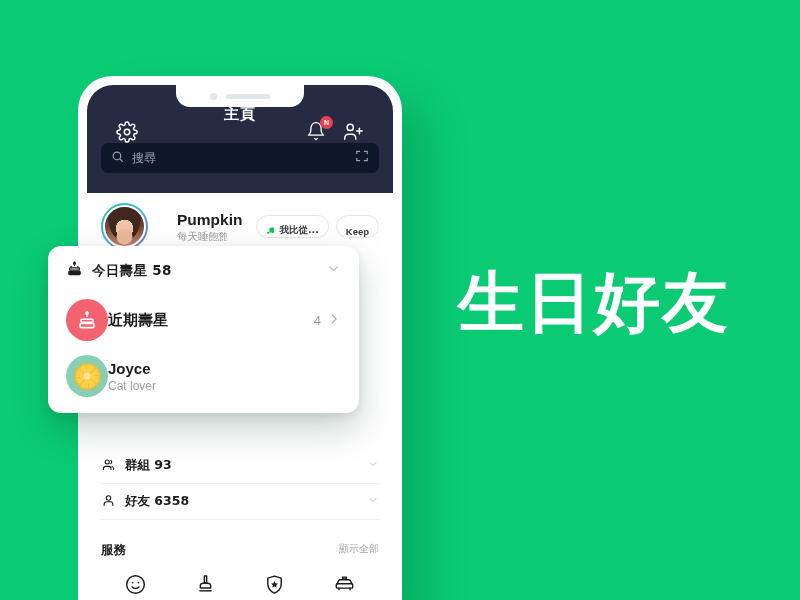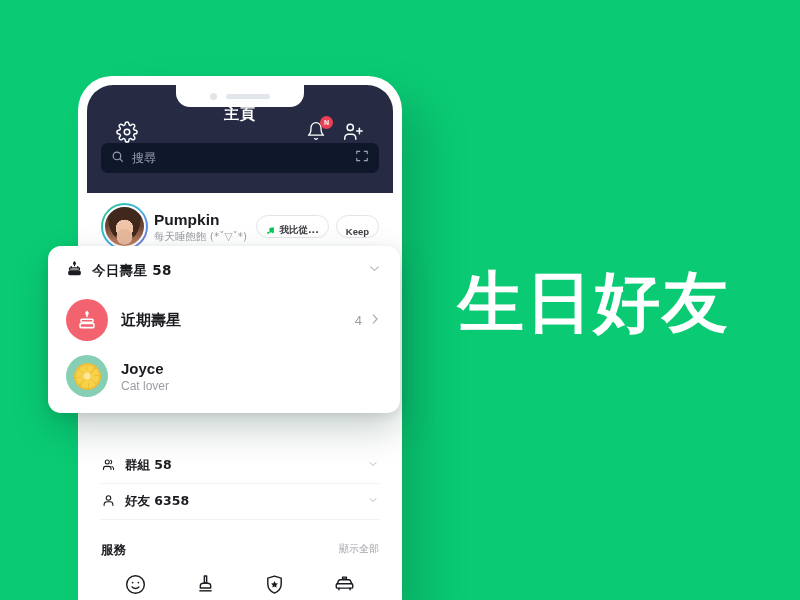--- a/index.html
+++ b/index.html
@@ -148,21 +148,21 @@
     color: #9AA0B5;
     font-size: 12px;
     flex: 1;
   }
 
   
   .profile-row {
     display: flex;
     align-items: center;
     padding: 10px 14px 12px 14px;
-    gap: 6px;
+    gap: 29px;
     background: #fff;
   }
   .avatar-ring {
     width: 47px; height: 47px;
     border-radius: 50%;
     padding: 2px;
     background: linear-gradient(135deg, #29CC7A 0%, #3CB4E5 45%, #7E6BD4 100%);
     flex: 0 0 auto;
     box-sizing: border-box;
   }
@@ -239,21 +239,21 @@
     flex-direction: column;
     align-items: center;
     gap: 7px;
   }
 
   
   .bcard {
     position: absolute;
     left: 48px;
     top: 246px;
-    width: 352px;
+    width: 311px;
     background: #ffffff;
     border-radius: 13px;
     box-shadow: 0 16px 36px rgba(10,50,35,0.22), 0 3px 10px rgba(10,50,35,0.10);
     z-index: 10;
     padding: 14px 18px 16px 18px;
     box-sizing: border-box;
   }
   .bcard-head {
     display: flex;
     align-items: center;
@@ -264,21 +264,20 @@
     font-size: 13.5px;
     font-weight: 700;
     color: #1B1C20;
     letter-spacing: 0.3px;
   }
   .bcard-head .chev { margin-left: auto; }
 
   .brow {
     display: flex;
     align-items: center;
-    gap: 13px;
     padding: 14px 0 0 0;
   }
   .bav {
     width: 42px; height: 42px;
     border-radius: 50%;
     flex: 0 0 auto;
     display: flex;
     align-items: center;
     justify-content: center;
   }
@@ -438,21 +437,21 @@
 
         <div class="lrow">
           <span>
             <svg width="15" height="15" viewBox="0 0 24 24" fill="none" stroke="#1B1C20" stroke-width="1.7" stroke-linecap="round" stroke-linejoin="round">
               <path d="M16 20v-1.5a3.5 3.5 0 0 0-3.5-3.5h-5A3.5 3.5 0 0 0 4 18.5V20"></path>
               <circle cx="10" cy="8" r="3.2"></circle>
               <path d="M20 20v-1.5a3.5 3.5 0 0 0-2.6-3.4"></path>
               <path d="M15.5 5.2a3.2 3.2 0 0 1 0 5.6"></path>
             </svg>
           </span>
-          <span class="cjk">群組 58</span>
+          <span class="cjk">群組 93</span>
           <span class="chev">
             <svg width="12" height="12" viewBox="0 0 24 24" fill="none" stroke="#B9BCC2" stroke-width="2" stroke-linecap="round" stroke-linejoin="round">
               <polyline points="6 9 12 15 18 9"></polyline>
             </svg>
           </span>
         </div>
 
         <div class="lrow">
           <span>
             <svg width="15" height="15" viewBox="0 0 24 24" fill="none" stroke="#1B1C20" stroke-width="1.7" stroke-linecap="round" stroke-linejoin="round">

